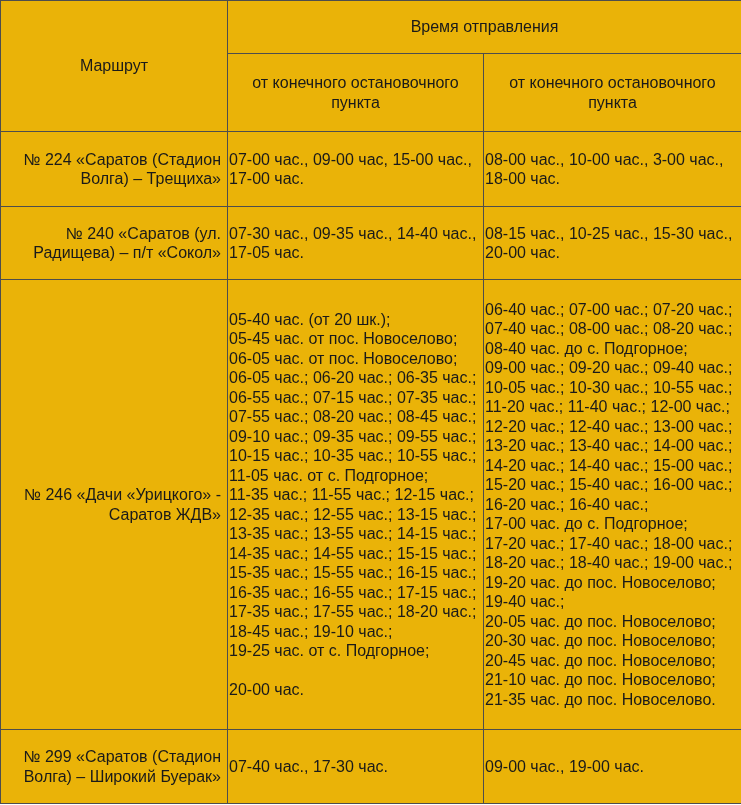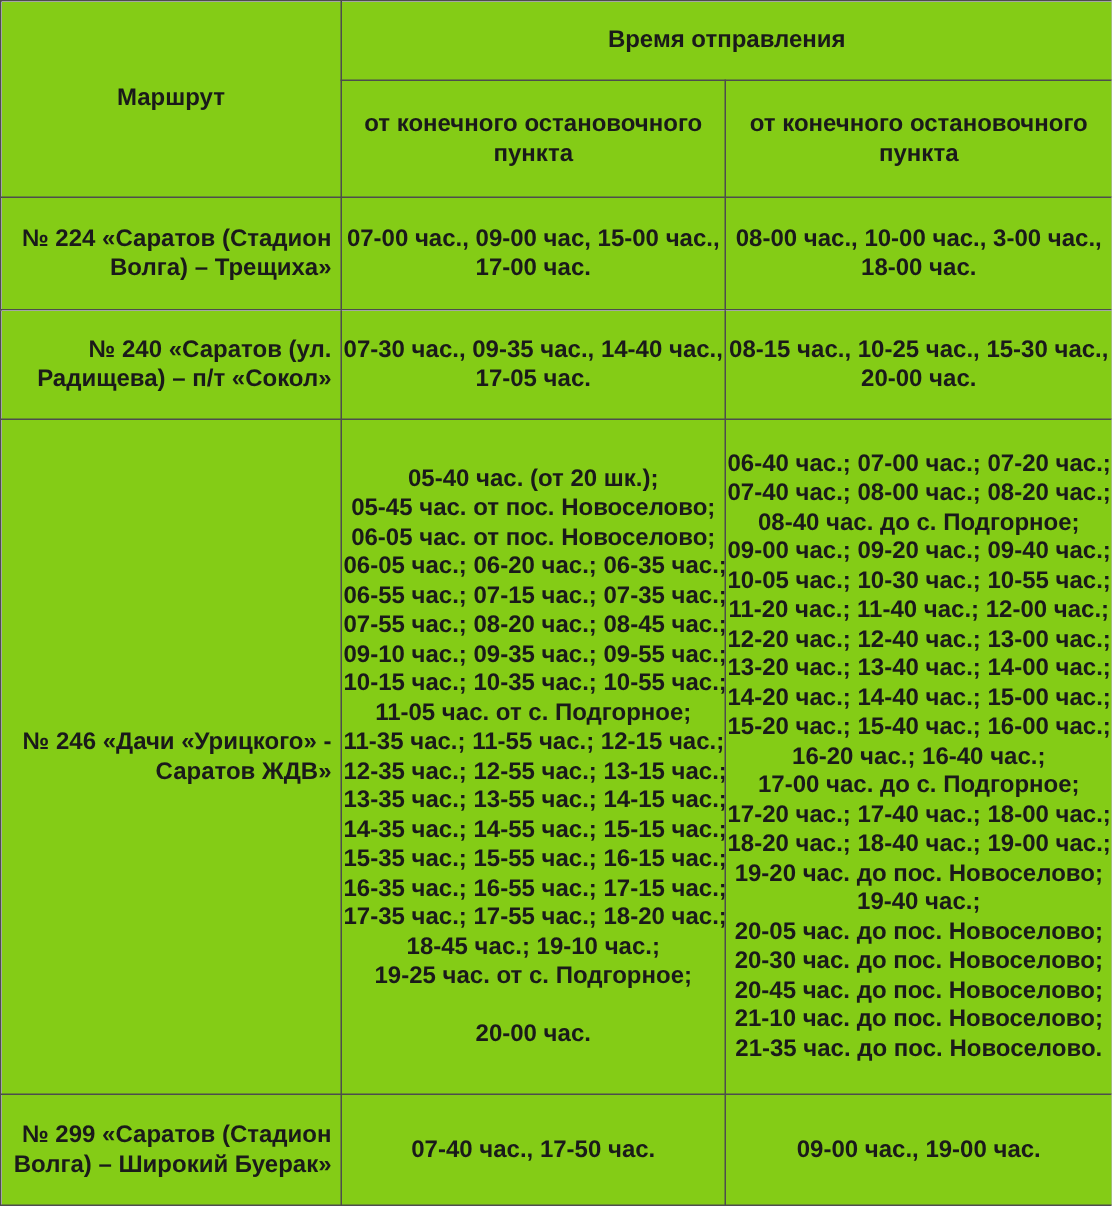--- a/index.html
+++ b/index.html
@@ -15,35 +15,35 @@
   }
   table.schedule {
     width: 741px;
     border-collapse: collapse;
     table-layout: fixed;
     font-size: 16px;
     line-height: 19.5px;
   }
   .schedule th, .schedule td {
     border: 1px solid #4d4d4d;
-    background: #84cc16;
-    font-weight: bold;
+    background: #eab308;
+    font-weight: normal;
     vertical-align: middle;
     overflow: hidden;
   }
   .schedule th {
     text-align: center;
     padding: 2px 4px;
   }
   td.cell-route {
     text-align: right;
     padding: 2px 6px 2px 4px;
   }
   td.cell-times {
-    text-align: center;
+    text-align: left;
     white-space: pre;
     padding: 2px 1px;
   }
 </style>
 </head>
 <body>
 
 <table class="schedule">
   <colgroup>
     <col style="width:227px">
@@ -114,17 +114,17 @@
 19-20 час. до пос. Новоселово;
 19-40 час.;
 20-05 час. до пос. Новоселово;
 20-30 час. до пос. Новоселово;
 20-45 час. до пос. Новоселово;
 21-10 час. до пос. Новоселово;
 21-35 час. до пос. Новоселово.</td>
     </tr>
     <tr style="height:74px">
       <td class="cell-route">№ 299 «Саратов (Стадион Волга) – Широкий Буерак»</td>
-      <td class="cell-times">07-40 час., 17-50 час.</td>
+      <td class="cell-times">07-40 час., 17-30 час.</td>
       <td class="cell-times">09-00 час., 19-00 час.</td>
     </tr>
   </tbody>
 </table>
 
 </body></html>

